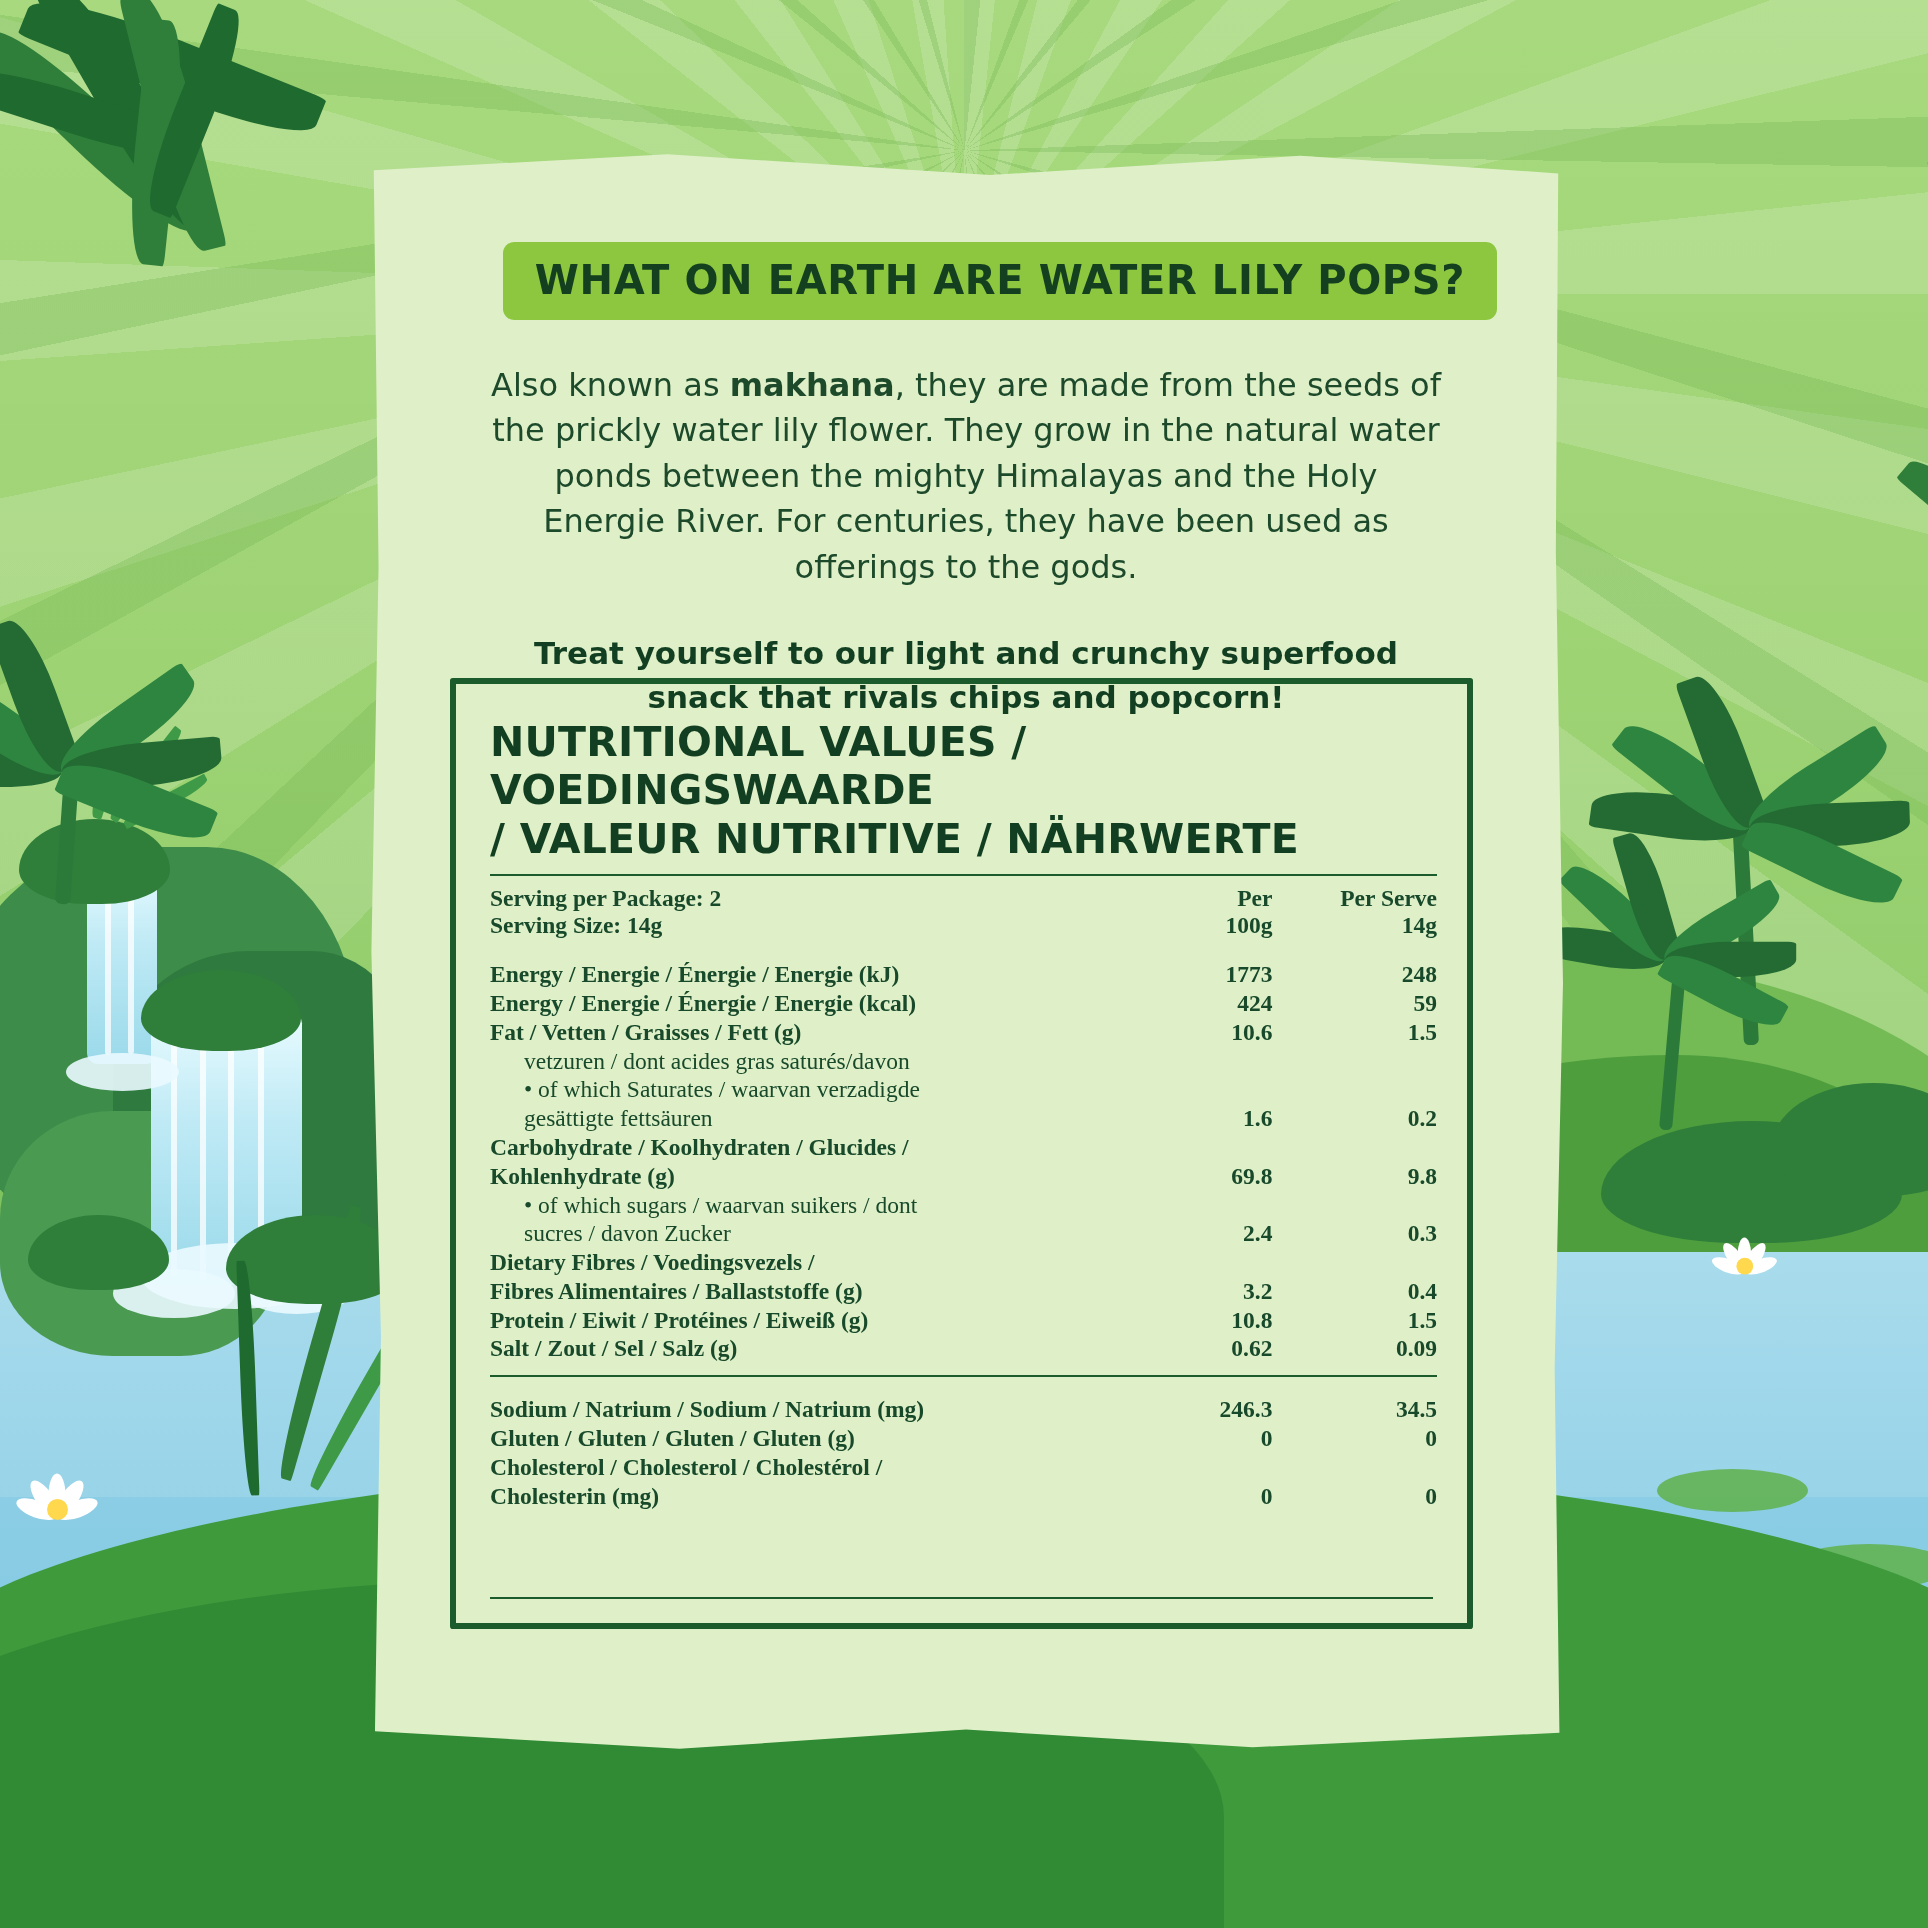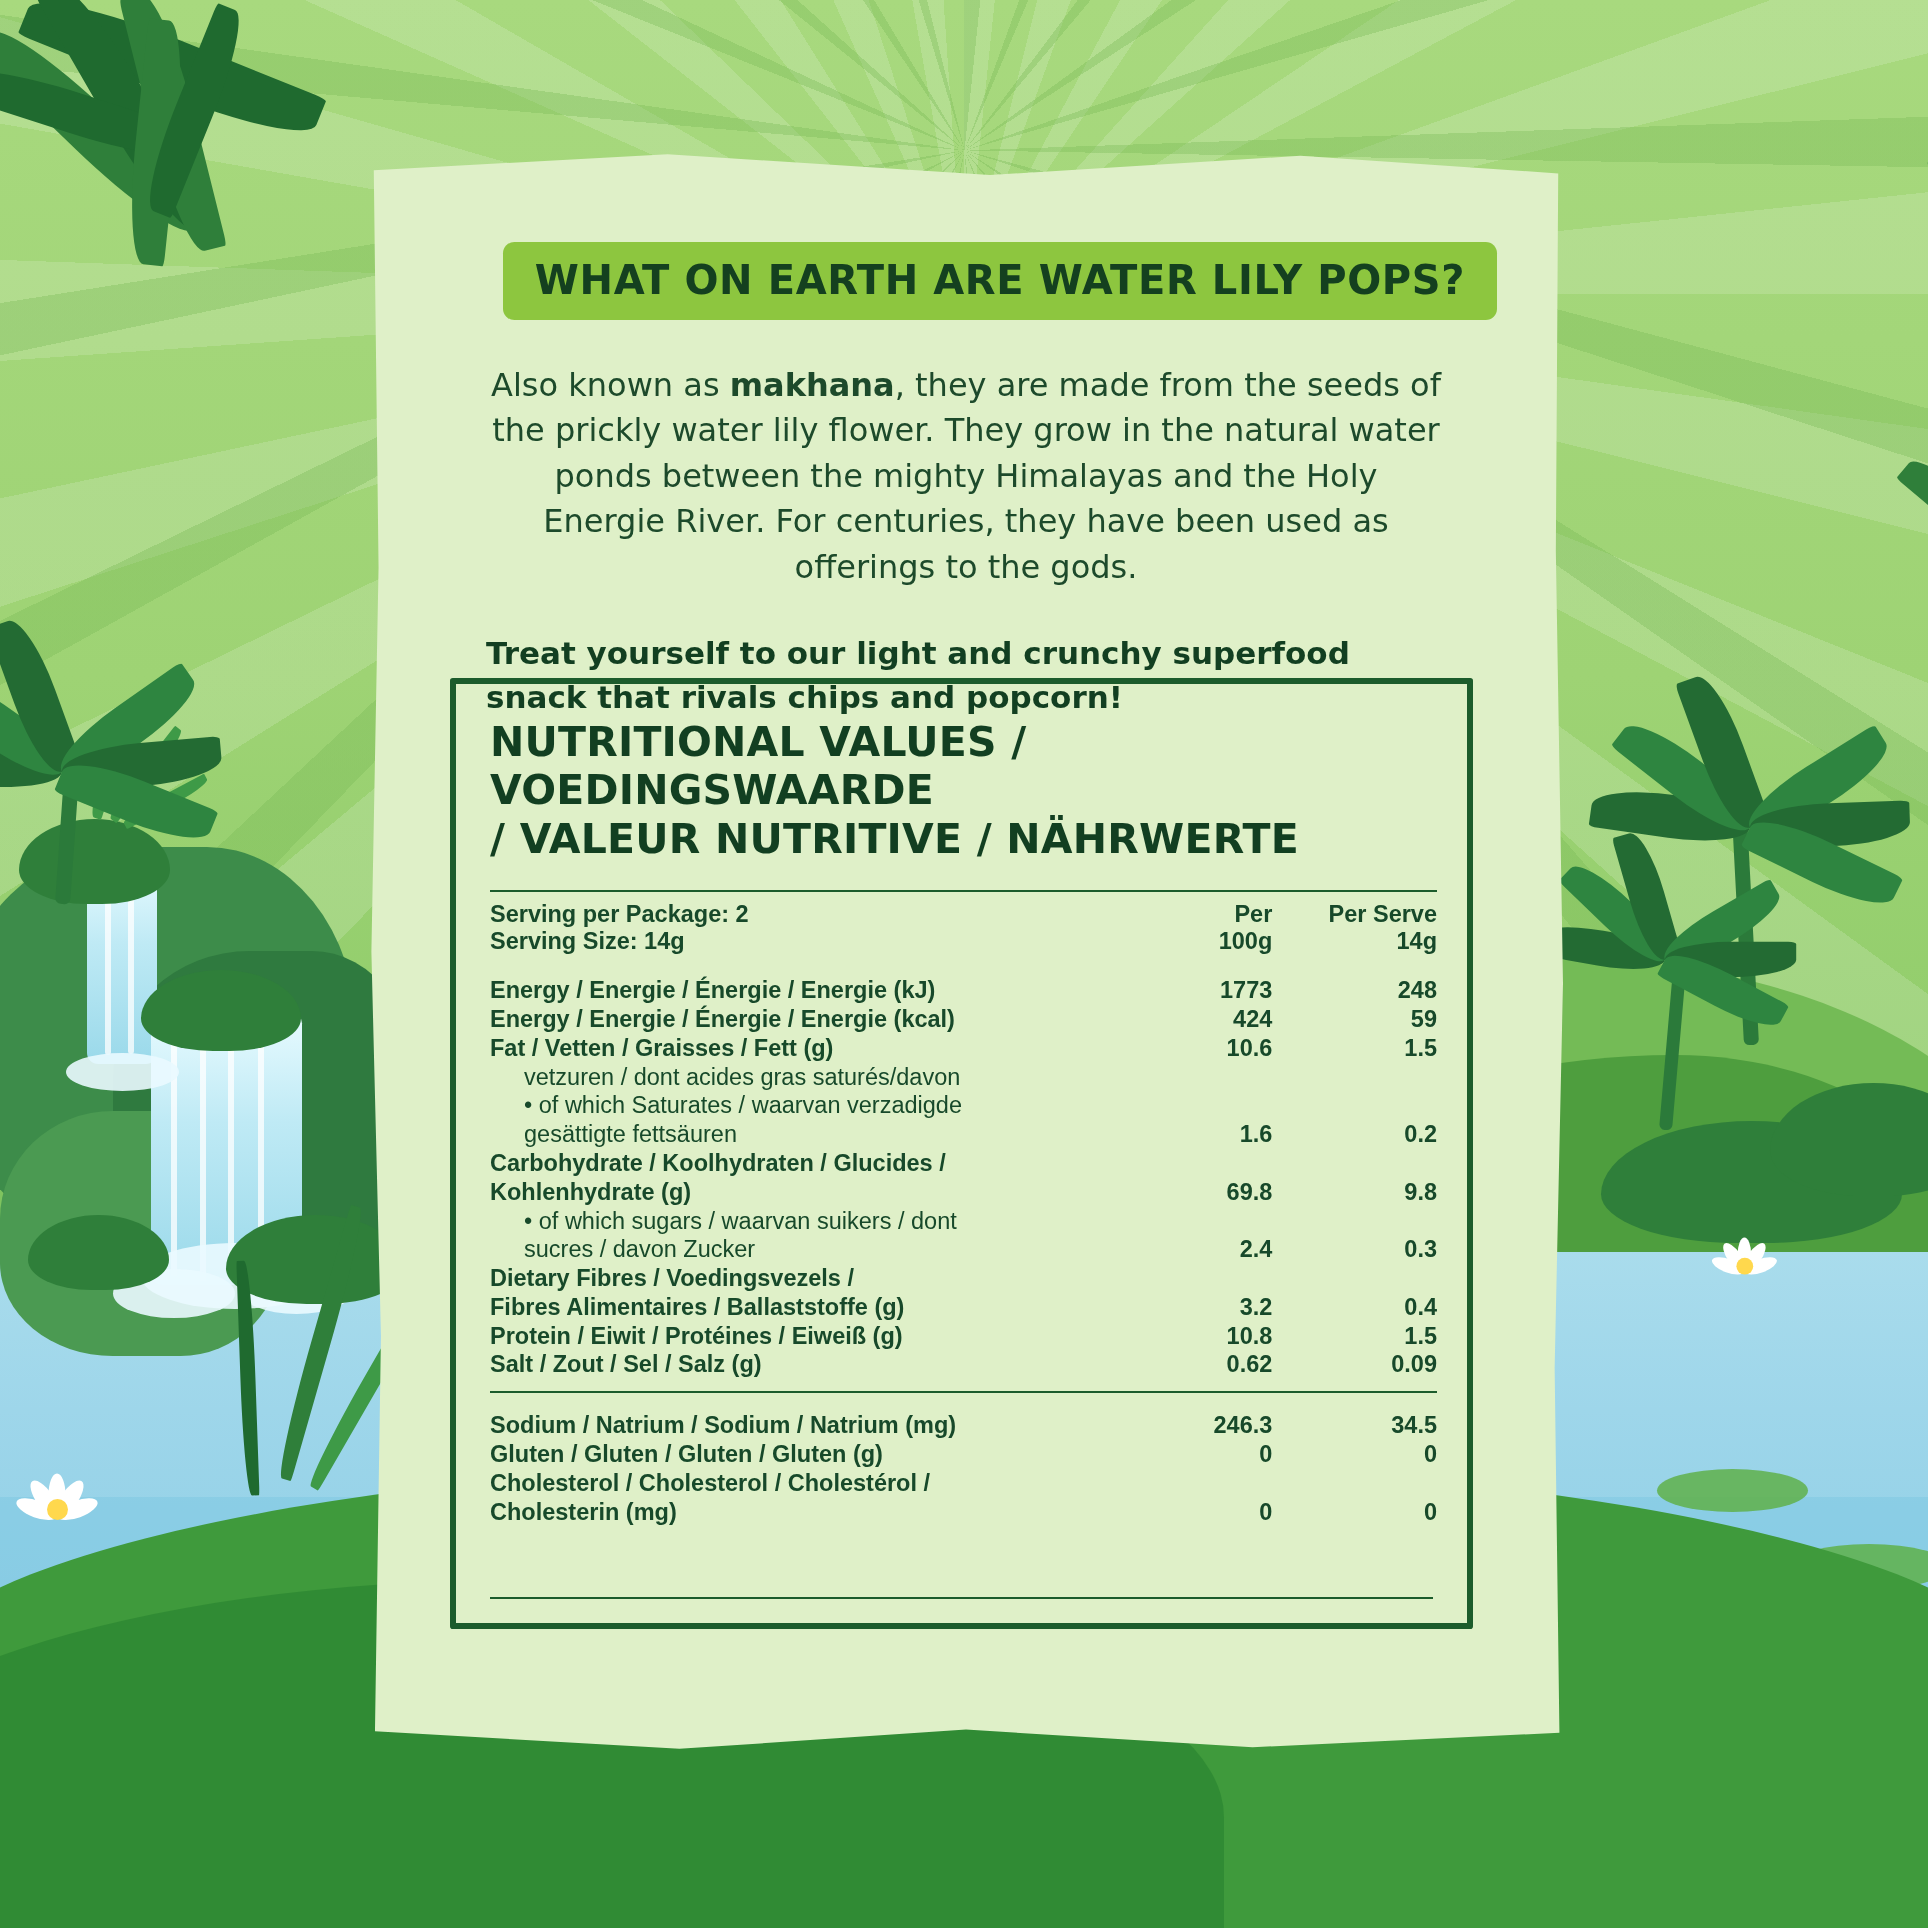--- a/index.html
+++ b/index.html
@@ -260,20 +260,21 @@
     color: #1d4a2b;
     font-size: 32px;
     line-height: 1.42;
     font-family: "DejaVu Sans", sans-serif;
   }
   .body-para b { font-weight: 800; }
 
   .body-strong {
     margin: 41px auto 0 auto;
     width: 960px;
+    text-align: center;
     color: #123f21;
     font-size: 31px;
     line-height: 1.42;
     font-weight: 800;
     font-family: "DejaVu Sans", sans-serif;
   }
 
   
   .nutri-box {
     position: absolute;
@@ -292,24 +293,24 @@
   .nutri-title {
     color: #123f21;
     font-weight: 800;
     font-size: 41px;
     line-height: 1.18;
     letter-spacing: 0.2px;
     font-family: "DejaVu Sans", sans-serif;
   }
 
   table.nt {
-    margin-top: 27px;
+    margin-top: 11px;
     width: 947px;
     border-collapse: collapse;
-    font-family: Liberation Sans, sans-serif;
+    font-family: Liberation Serif, serif;
     color: #17492a;
   }
   table.nt td {
     padding: 0.9px 0;
     vertical-align: bottom;
     font-size: 23.5px;
   }
   td.lbl { width: 603px; font-weight: 800; }
   td.lbl.sub { font-weight: 400; padding-left: 34px; }
   td.v1 { width: 174px; text-align: right; font-weight: 800; }

